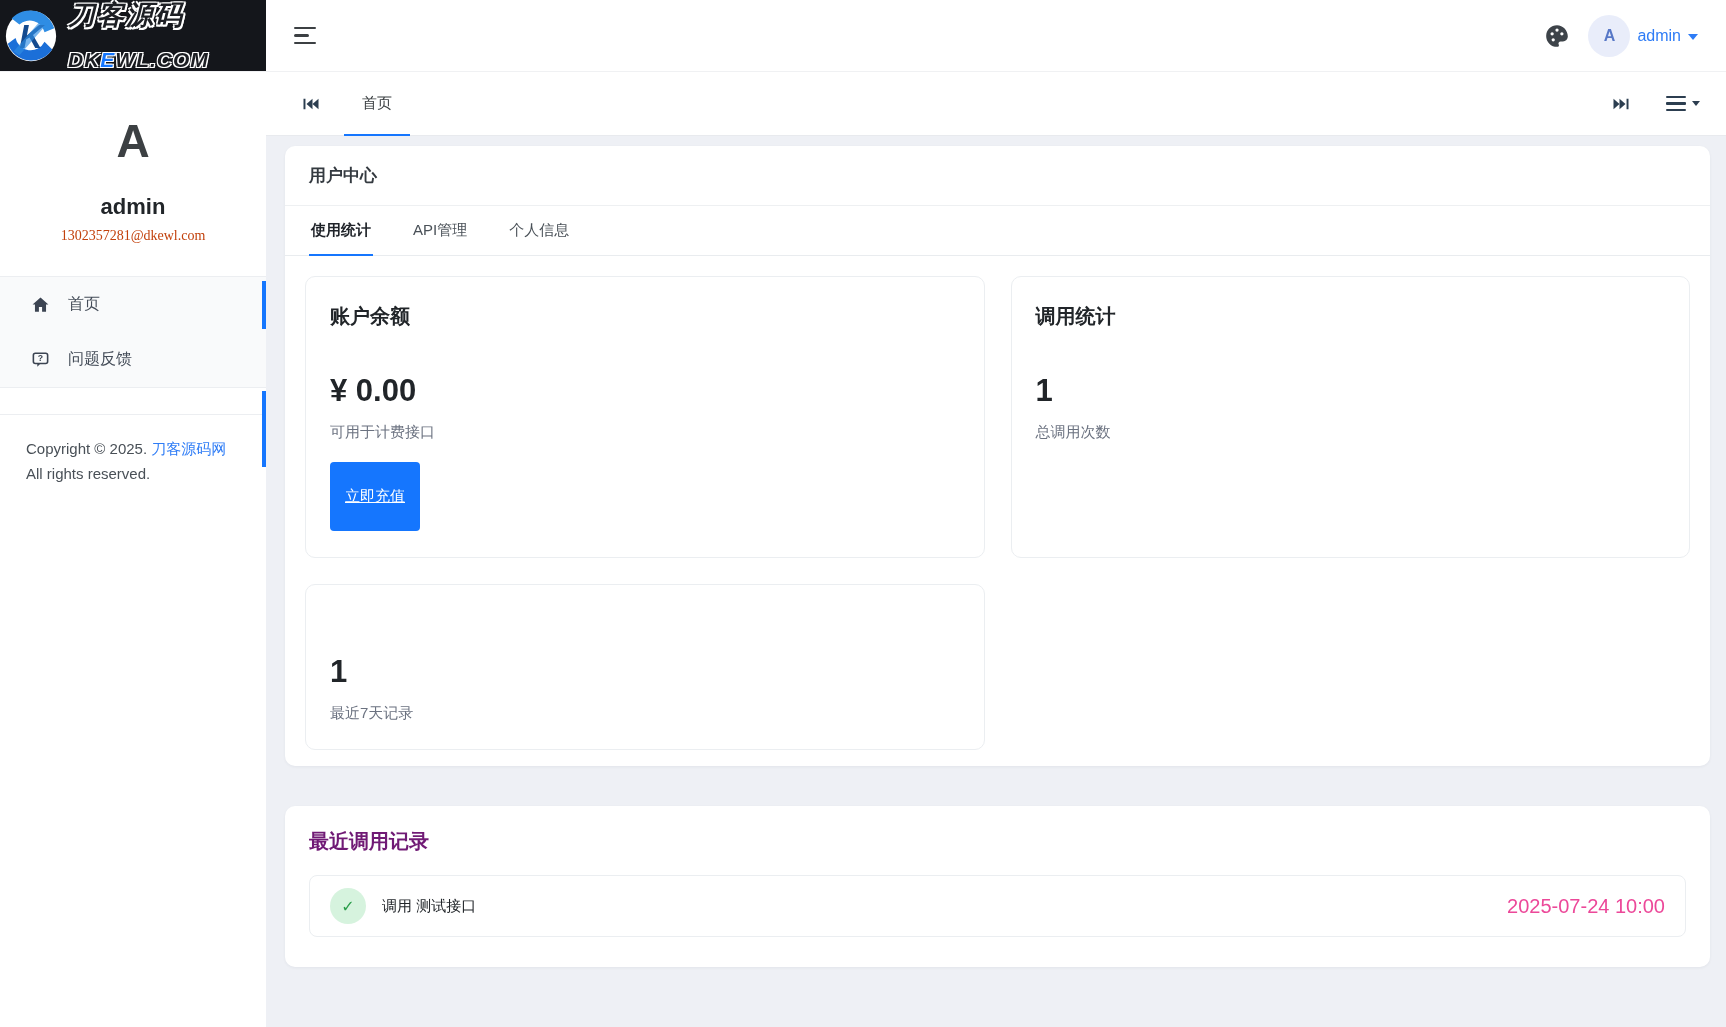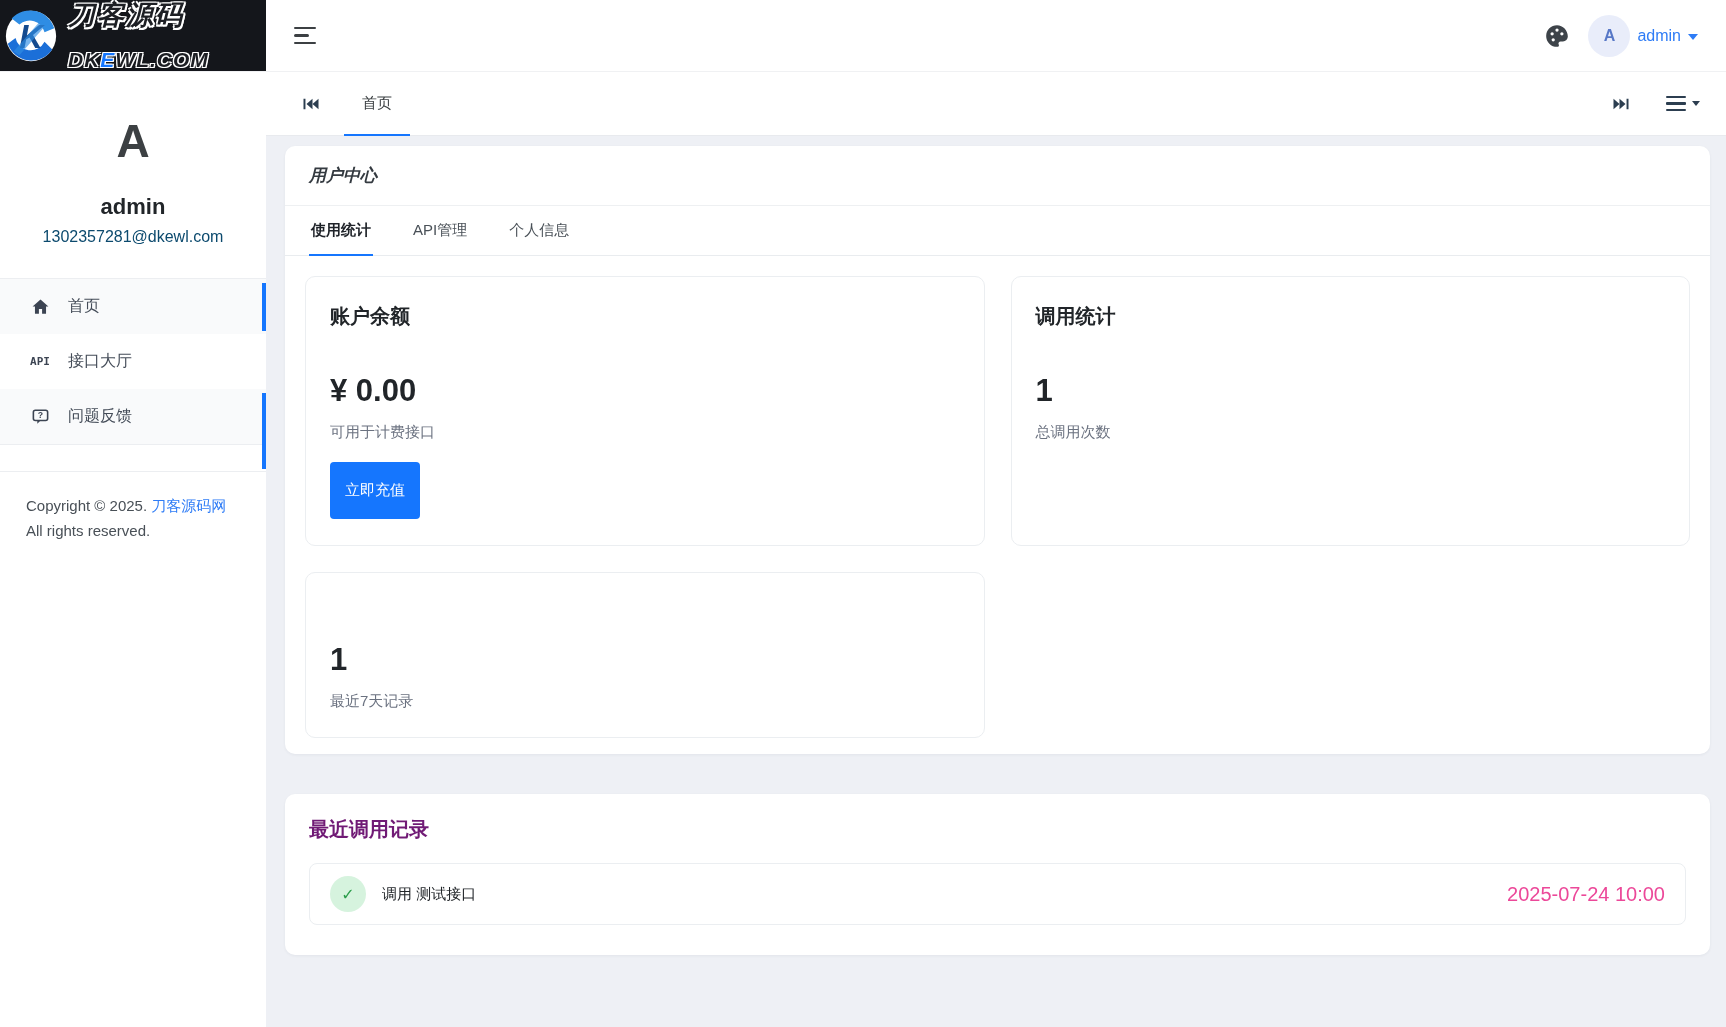--- a/index.html
+++ b/index.html
@@ -33,21 +33,21 @@
   .caret-down { width:0; height:0; border-left:5px solid transparent; border-right:5px solid transparent; border-top:6px solid #2e7cf6; margin-top:2px; }
 
   
   .body { flex:1; display:flex; min-height:0; }
 
   
   .sidebar { width:266px; flex:0 0 266px; background:#fff; position:relative; }
   .profile { text-align:center; padding-top:46px; }
   .profile-letter { font-size:46px; font-weight:bold; color:#3c4043; line-height:1; }
   .profile-name { font-size:22px; font-weight:bold; color:#212529; margin-top:30px; }
-  .profile-email { font-size:16px; color:#0c4a6e; margin-top:8px; margin-bottom:32px; }
+  .profile-email { font-size:14px; color:#c2410c; margin-top:8px; margin-bottom:32px;font-family:Liberation Serif, serif; }
   .sep { border-top:1px solid #eceef1; }
   .menu { position:relative; }
   .menu-item { height:55px; display:flex; align-items:center; padding-left:28px; gap:16px; font-size:16px; color:#454d59; cursor:pointer; }
   .menu-item .mi-icon { width:24px; display:flex; justify-content:center; color:#3c4452; }
   .menu-item.lite { background:#f9fafb; }
   .ind { position:absolute; right:0; width:4px; background:#1576fe; }
   .ind-1 { top:4px; height:48px; }
   .ind-2 { top:114px; height:76px; }
   .api-txt { font-family:"DejaVu Sans Mono","Liberation Mono",monospace; font-size:11px; font-weight:bold; letter-spacing:0; color:#3c4452; }
   .sidebar-footer { padding:22px 26px 0; }
@@ -65,34 +65,34 @@
   .tabbar-right { margin-left:auto; display:flex; align-items:center; gap:26px; }
   .burger-caret { display:flex; align-items:center; gap:6px; cursor:pointer; }
   .burger { display:flex; flex-direction:column; gap:4px; }
   .burger span { width:20px; height:2.5px; background:#2c3e50; border-radius:1px; }
   .caret-dark { width:0; height:0; border-left:4.5px solid transparent; border-right:4.5px solid transparent; border-top:5px solid #2c3e50; }
 
   .content { flex:1; overflow:auto; padding:10px 16px 24px 19px; }
 
   .panel { background:#fff; border-radius:10px; box-shadow:0 1px 3px rgba(40,50,70,.06); }
   .panel-head { padding:18px 24px; border-bottom:1px solid #eef0f2; }
-  .panel-title { font-size:17px; font-weight:bold; color:#343a40;font-style:italic; }
+  .panel-title { font-size:17px; font-weight:bold; color:#343a40; }
 
   .tabs-row { display:flex; padding:0 24px; border-bottom:1px solid #e9ecef; }
   .c-tab { padding:15px 2px; margin-right:38px; font-size:15px; color:#495057; cursor:pointer; position:relative; }
   .c-tab.active { color:#1f2329; font-weight:bold; }
   .c-tab.active:after { content:""; position:absolute; left:0; right:0; bottom:-1px; height:2px; background:#1576fe; }
 
   .cards { display:grid; grid-template-columns:repeat(2,1fr); gap:26px; padding:20px 20px 16px; }
   .stat-card { border:1px solid #ebeef1; border-radius:10px; padding:26px 24px; background:#fff; }
   .stat-title { font-size:20px; font-weight:bold; color:#212529; }
   .stat-value { font-size:31px; font-weight:bold; color:#212529; margin-top:43px; }
   .stat-desc { font-size:15px; color:#6b7280; margin-top:14px; }
-  .btn-primary { display:inline-block; margin-top:20px; background:#1576fe; color:#fff; font-size:15px; padding:19px 15px;
-                 border:none; border-radius:4px; cursor:pointer; font-family:inherit; }
+  .btn-primary { display:inline-block; margin-top:20px; background:#1576fe; color:#fff; font-size:15px; padding:25px 15px;
+                 border:none; border-radius:4px; cursor:pointer; font-family:inherit;text-decoration:underline; }
 
   .panel2 { margin-top:40px; padding:22px 24px 30px; }
   .records-title { font-size:20px; font-weight:bold; color:#701a75; }
   .record-row { margin-top:20px; border:1px solid #ebeef1; border-radius:8px; padding:12px 20px; display:flex; align-items:center; gap:16px; }
   .check-circle { width:36px; height:36px; flex:0 0 36px; border-radius:50%; background:#d6f3de; display:flex; align-items:center; justify-content:center;
                   color:#2a9d4a; font-size:16px; font-weight:bold; }
   .record-text { font-size:15px; color:#212529; }
   .record-time { margin-left:auto; font-size:20px; color:#ec4899; }
 </style>
 </head>
@@ -151,26 +151,20 @@
 
       <div class="menu">
         <div class="menu-item lite">
           <span class="mi-icon">
             <svg width="19" height="19" viewBox="0 0 24 24" fill="#3c4452">
                 <path d="M12 3 L2 12 h3 v9 h5 v-6 h4 v6 h5 v-9 h3 Z"></path>
               </svg>
           </span>
           <span>首页</span>
         </div>
-        <div class="menu-item">
-          <span class="mi-icon">
-              <span class="api-txt">API</span>
-            </span>
-          <span>接口大厅</span>
-        </div>
         <div class="menu-item lite">
           <span class="mi-icon">
             <svg width="19" height="19" viewBox="0 0 24 24" fill="none" stroke="#3c4452" stroke-width="2">
               <rect x="3" y="4" width="18" height="13" rx="2.5"></rect>
               <path d="M8 17 L8 21 L12 17" fill="#3c4452" stroke="none"></path>
               <text x="12" y="14" text-anchor="middle" font-size="11" font-weight="bold" fill="#3c4452" stroke="none">?</text>
             </svg>
           </span>
           <span>问题反馈</span>
         </div>

